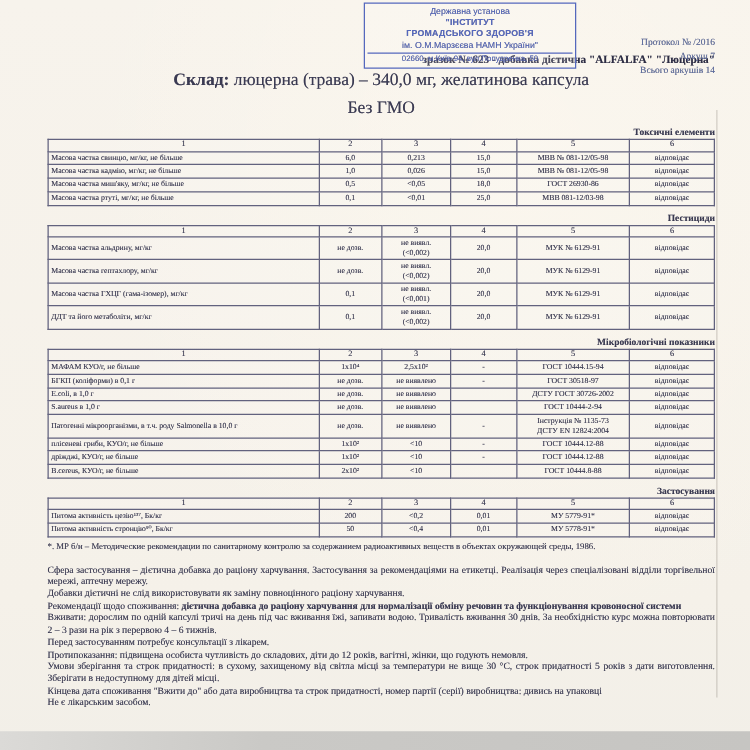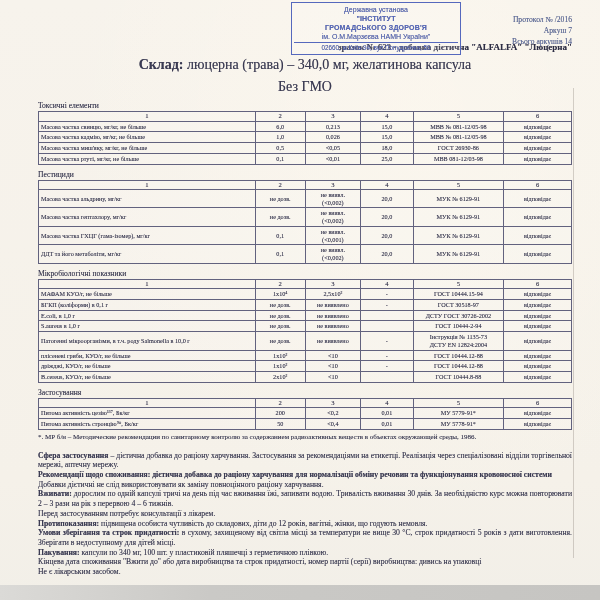--- a/index.html
+++ b/index.html
@@ -17,48 +17,48 @@
   .stamp{
     position:absolute; left:291px; top:2px; width:164px;
     border:1.5px solid var(--stamp,#5568bd); color:var(--stamp,#5568bd);
     text-align:center; font-size:7px; line-height:1.3; padding:2px 2px 0 2px;
     font-family:"Liberation Sans","DejaVu Sans",sans-serif;
     background:rgba(255,255,255,.15);
   }
   .stamp .b{font-weight:bold; letter-spacing:.2px;}
   .stamp .addr{border-top:1px solid var(--stamp,#5568bd); margin-top:1px; font-size:6.3px; padding:1px 0;}
   .protocol{
-    position:absolute; right:28px; top:14px; text-align:right;
+    position:absolute; right:28px; top:28px; text-align:right;
     font-size:7.6px; line-height:1.45; color:var(--hdr,#5d6da0);
   }
   
   .title{text-align:right; font-weight:bold; font-size:9px; margin:0 0 4px 0; color:#2d2d44;}
   .line{font-size:14px; line-height:1.3; margin:4px;text-align:center;}
   .line b{font-weight:bold;}
   
-  .section-title{text-align:left; font-weight:normal; font-size:7.6px; margin:5px 0 1px 0;}
+  .section-title{text-align:right; font-weight:bold; font-size:7.6px; margin:5px 0 1px 0;}
   table{width:100%; border-collapse:collapse; table-layout:fixed; background:rgba(255,255,255,.12);}
   td{
     border:0.5px solid #62627e; font-size:6.2px; line-height:1.25;
     padding:1px 2px; vertical-align:middle; overflow:hidden;
   }
   td.c{text-align:center; white-space:pre-line;}
   td.p{text-align:left;}
   tr.hdr td{text-align:center; font-size:6.6px; padding:0 2px;}
   td:nth-child(1){width:42%;}
   td:nth-child(2){width:9%;}
   td:nth-child(3){width:10%;}
   td:nth-child(4){width:9.5%;}
   td:nth-child(5){width:17%;}
   td:nth-child(6){width:12.5%;}
   .footnote{font-size:7px; line-height:1.3; margin:3px 0 0 0;}
   
   .paras{margin-top:9px;}
   .paras p{margin:0; font-size:7.7px; line-height:1.26; text-align:justify;}
-  .paras p b{font-weight:bold;}
+  .paras p b{font-weight:normal;}
   .paras p.ruled{border-bottom:0.7px solid #55556f; padding-bottom:19px;}
   .footer{
     margin:7px 0 0 78px; font-size:7px; font-style:italic; color:#4a4a60;text-decoration:underline;
   }
   
   .bottom-strip{
     position:absolute; left:0; right:0; bottom:0; height:15px;
     background:linear-gradient(90deg,#dbdad7 0%, #cac9c6 35%, #c6c5c2 100%);
   }
   .edge-line{
@@ -292,27 +292,26 @@
             <td class="c">МУ 5778-91*</td>
             <td class="c">відповідає</td>
           </tr>
         </tbody>
       </table>
 
     <p class="footnote">*. МР б/н – Методические рекомендации по санитарному контролю за содержанием радиоактивных веществ в объектах окружающей среды, 1986.</p>
 
     <div class="paras">
         <p><b>Сфера застосування</b><span> – дієтична добавка до раціону харчування. Застосування за рекомендаціями на етикетці. Реалізація через спеціалізовані відділи торгівельної мережі, аптечну мережу.</span></p>
+        <p><span>Добавки дієтичні не слід використовувати як заміну повноцінного раціону харчування.</span></p>
         <p><b>Рекомендації щодо споживання:</b><span style="font-weight: bold;"> дієтична добавка до раціону харчування для нормалізації обміну речовин та функціонування кровоносної системи</span></p>
-        <p><span>Добавки дієтичні не слід використовувати як заміну повноцінного раціону харчування.</span></p>
         <p><b>Вживати:</b><span> дорослим  по одній капсулі тричі на день під час вживання їжі, запивати водою. Тривалість вживання 30 днів. За необхідністю курс можна повторювати 2 – 3 рази на рік з перервою 4 – 6 тижнів.</span></p>
         <p><span>Перед застосуванням потребує консультації з лікарем.</span></p>
         <p><b>Протипоказання:</b><span> підвищена особиста чутливість до складових, діти до 12 років, вагітні, жінки, що годують немовля.</span></p>
         <p><b>Умови зберігання та строк придатності:</b><span> в сухому, захищеному від світла місці за температури не вище 30 °С, строк придатності 5 років з дати виготовлення. Зберігати в недоступному для дітей місці.</span></p>
-        <p><b>Пакування:</b><span> капсули по 340 мг, 100 шт. у пластиковій пляшечці з герметичною плівкою.</span></p>
         <p><span>Кінцева дата споживання "Вжити до" або дата виробництва та строк придатності, номер партії (серії) виробництва: дивись на упаковці</span></p>
         <p class="ruled"><span>Не є лікарським засобом.</span></p>
       </div>
 
     <div class="footer">ФСУ – 5.10/02 версія 01 від 22.12.15</div>
   </div>
 
   <div class="edge-line"></div>
   <div class="bottom-strip"></div>
 </div>

